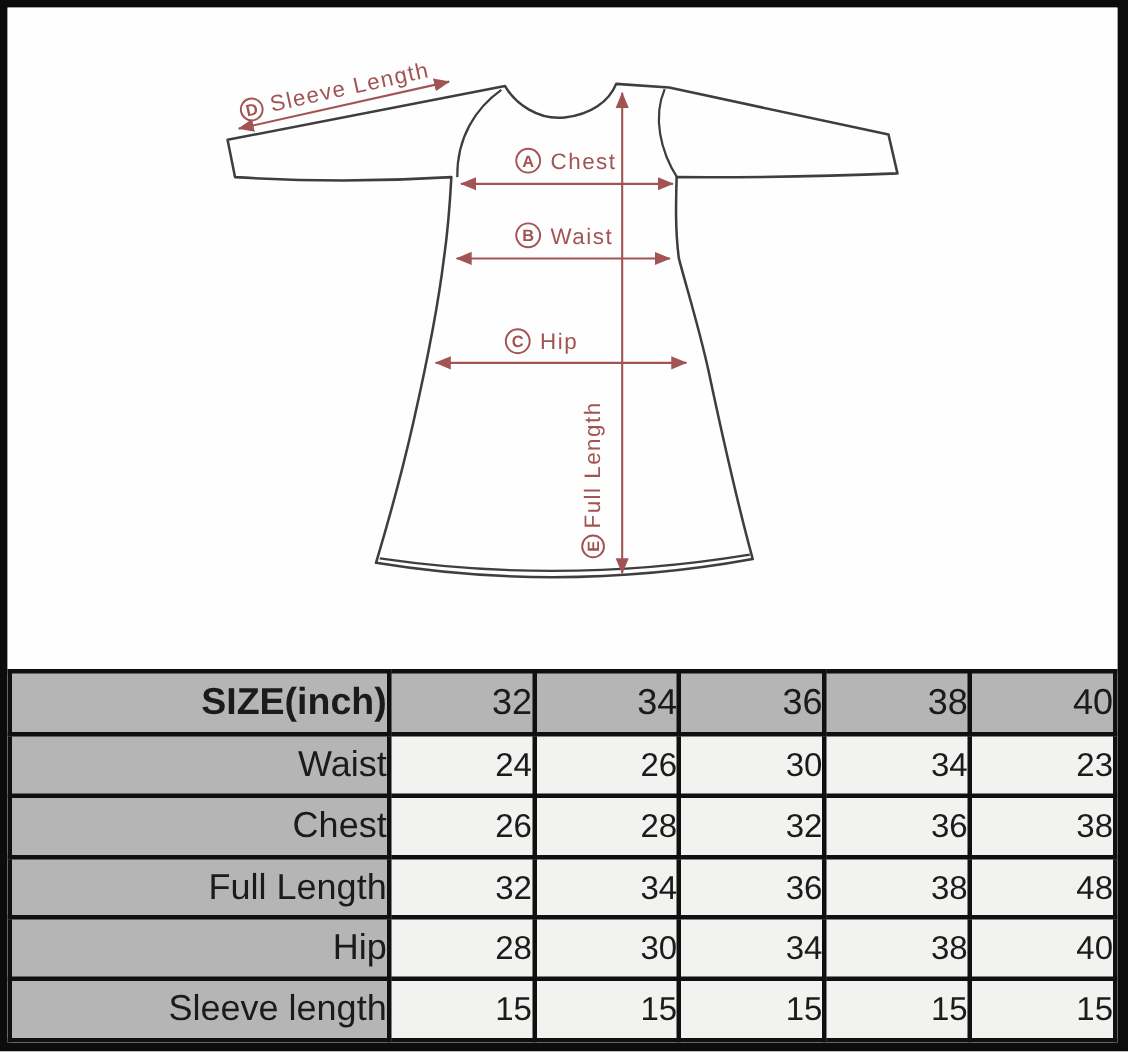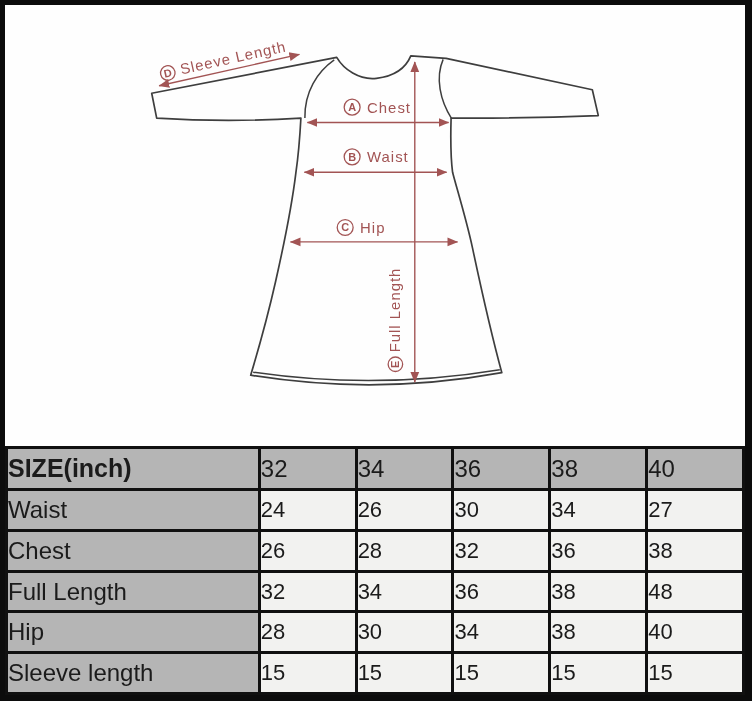--- a/index.html
+++ b/index.html
@@ -30,21 +30,21 @@
 
   table.size-table {
     width: 100%;
     height: 100%;
     border-collapse: collapse;
     table-layout: fixed;
   }
   table.size-table th,
   table.size-table td {
     border: 3px solid #101010;
-    text-align: left;
+    text-align: right;
     vertical-align: middle;
     color: #1b1b1b;
     padding: 0;
   }
   table.size-table col.label-col { width: 34.3%; }
   table.size-table th.size-header {
     background: #b5b5b5;
     font-size: 25px;
     font-weight: bold;
   }
@@ -197,21 +197,21 @@
           <th class="num-header">38</th>
           <th class="num-header">40</th>
         </tr>
 
         <tr>
           <td class="row-label">Waist</td>
           <td class="val">24</td>
           <td class="val">26</td>
           <td class="val">30</td>
           <td class="val">34</td>
-          <td class="val">27</td>
+          <td class="val">23</td>
         </tr>
 
         <tr>
           <td class="row-label">Chest</td>
           <td class="val">26</td>
           <td class="val">28</td>
           <td class="val">32</td>
           <td class="val">36</td>
           <td class="val">38</td>
         </tr>

